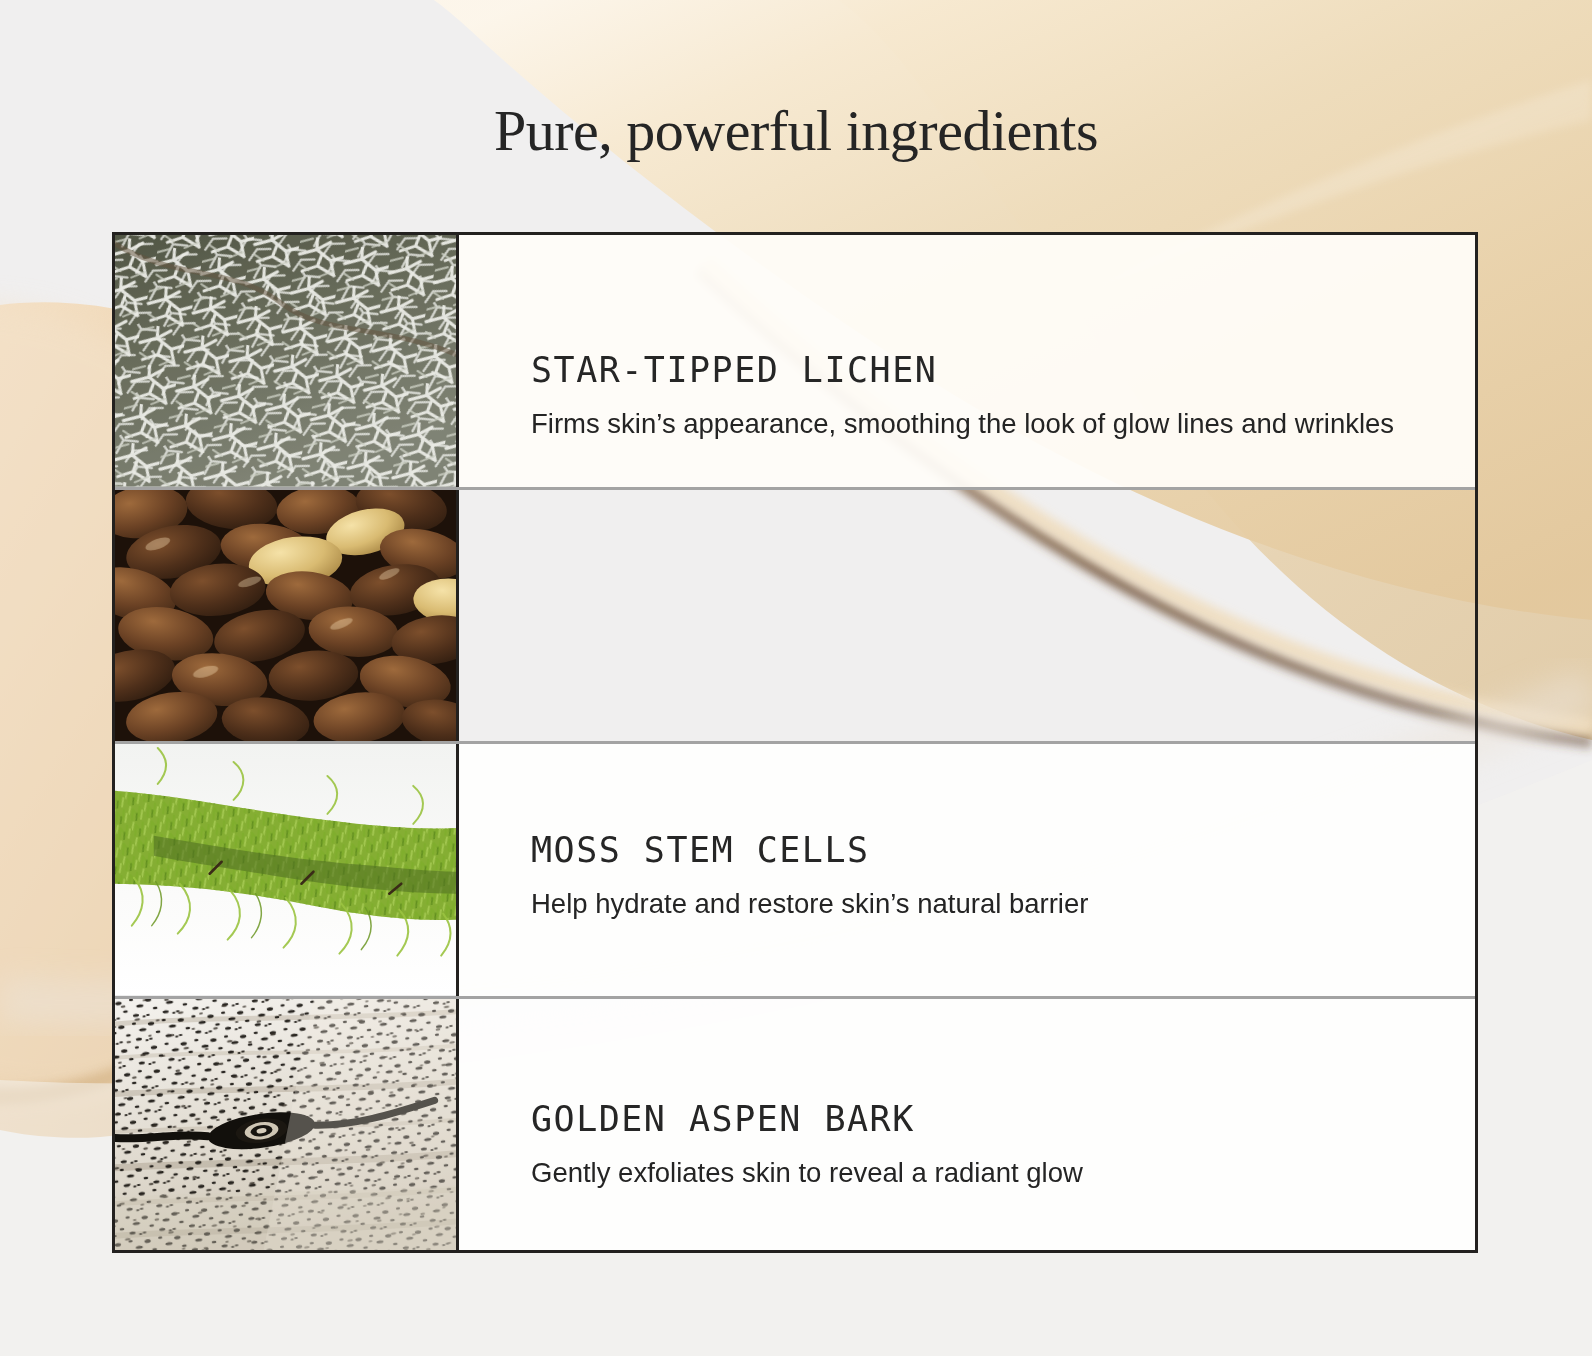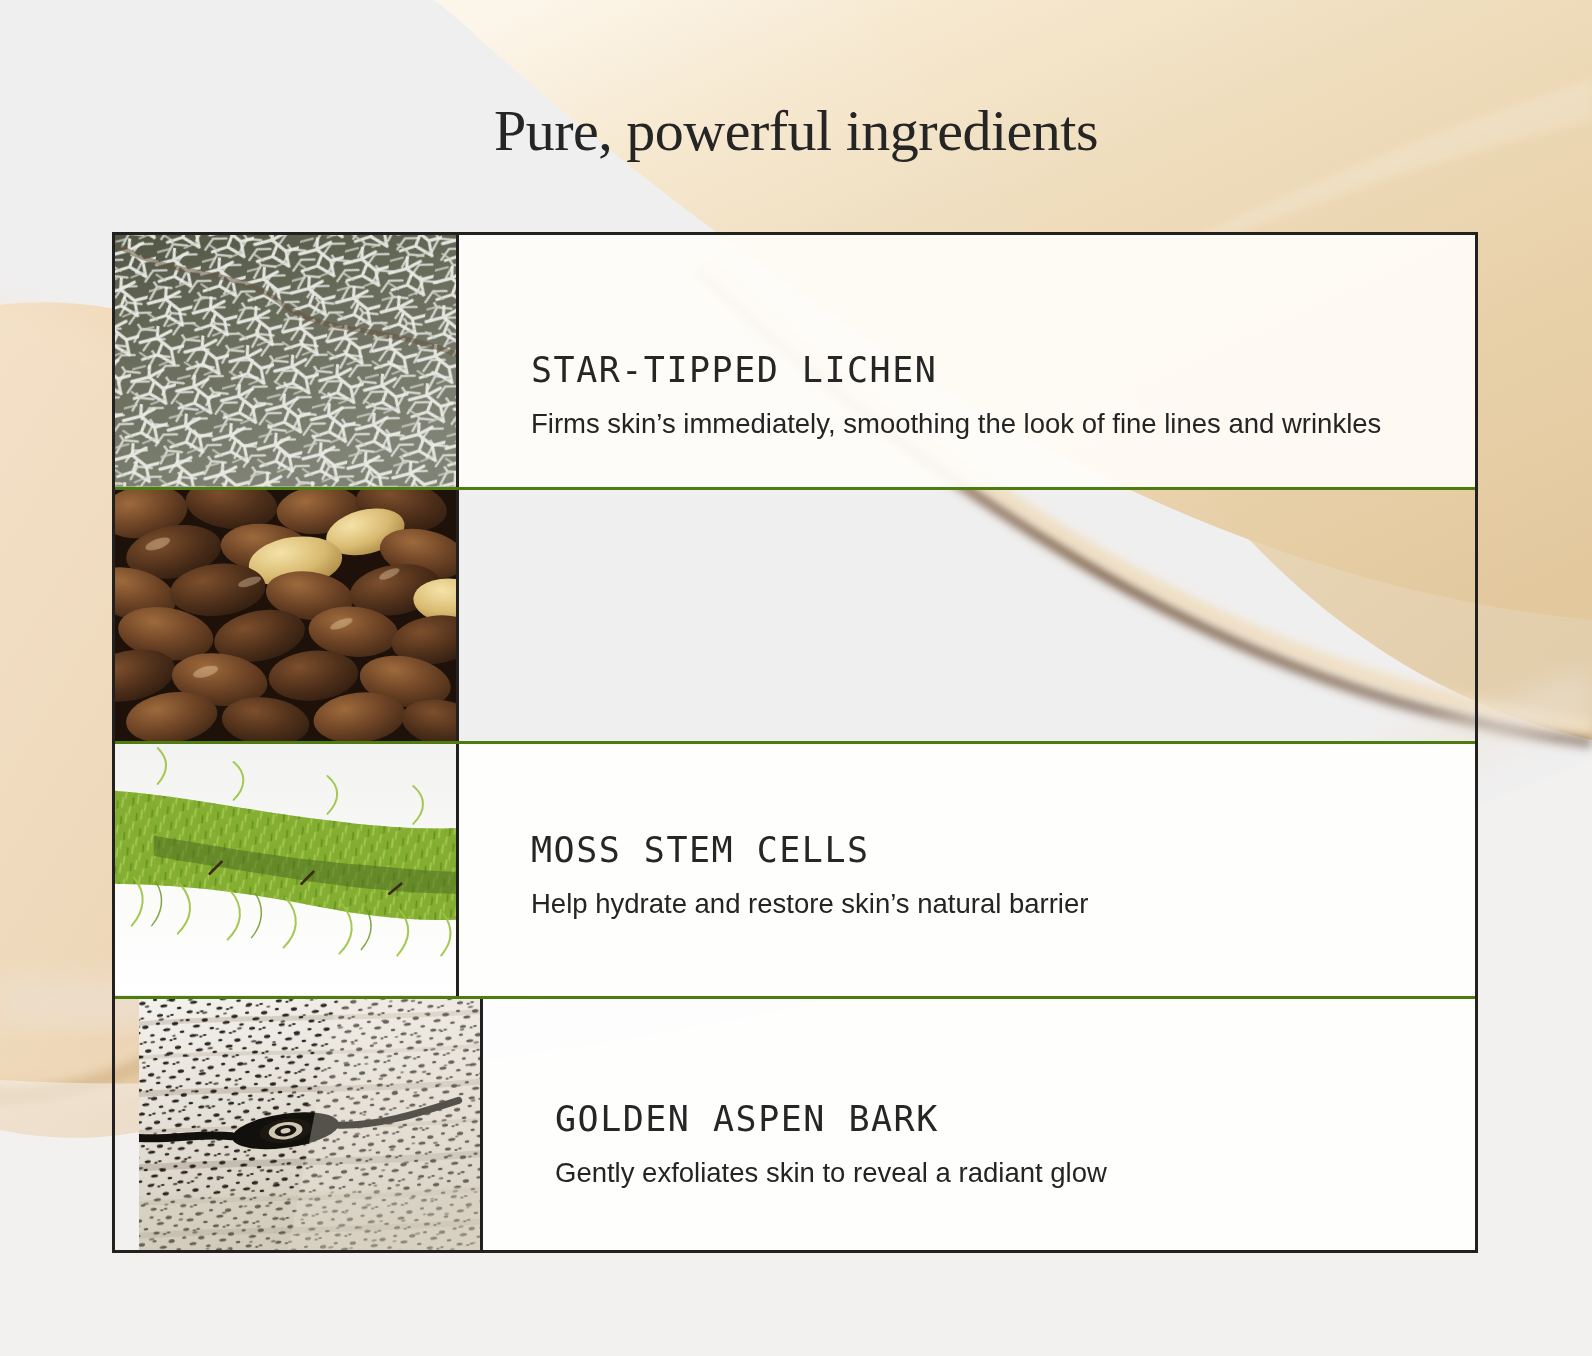--- a/index.html
+++ b/index.html
@@ -60,24 +60,24 @@
     box-sizing: border-box;
     display: flex;
     flex-direction: column;
   }
 
   .row {
     display: flex;
     flex: 1 1 0;
     min-height: 0;
     position: relative;
-    border-bottom: 3px solid #4d7c0f;
+    border-bottom: 3px solid #a3a3a3;
     box-sizing: border-box;
   }
-  .row:last-child { border-bottom: none; margin-left: 24px; }
+  .row:last-child { border-bottom: none; }
 
   .thumb {
     width: 344px;
     flex: 0 0 344px;
     border-right: 3px solid #23211f;
     box-sizing: border-box;
     position: relative;
     overflow: hidden;
     background: #ddd;
   }
@@ -243,21 +243,21 @@
           <rect width="344" height="252" fill="url(#lic-tw2)"></rect>
           <rect width="344" height="252" fill="url(#lic-tw)"></rect>
           <path d="M0 8 C 60 46 120 30 170 70 C 210 100 270 90 344 120" stroke="#5b4a33" stroke-width="5" fill="none" opacity="0.5"></path>
           <rect width="344" height="252" fill="#ffffff" opacity="0.06"></rect>
         </svg>
       </div>
       <div class="cell">
         <div class="cell-bg"></div>
         <div class="cell-inner">
           <div class="ing-name">STAR-TIPPED LICHEN</div>
-          <p class="ing-desc">Firms skin’s immediately, smoothing the look of fine lines and wrinkles</p>
+          <p class="ing-desc">Firms skin’s appearance, smoothing the look of glow lines and wrinkles</p>
         </div>
       </div>
     </div>
 
     <div class="row r2">
       <div class="thumb">
         <svg viewBox="0 0 344 252" preserveAspectRatio="xMidYMid slice">
           <defs>
             <radialGradient id="sd-d" cx="0.35" cy="0.3" r="0.85">
               <stop offset="0%" stop-color="#7d4f2c"></stop>

